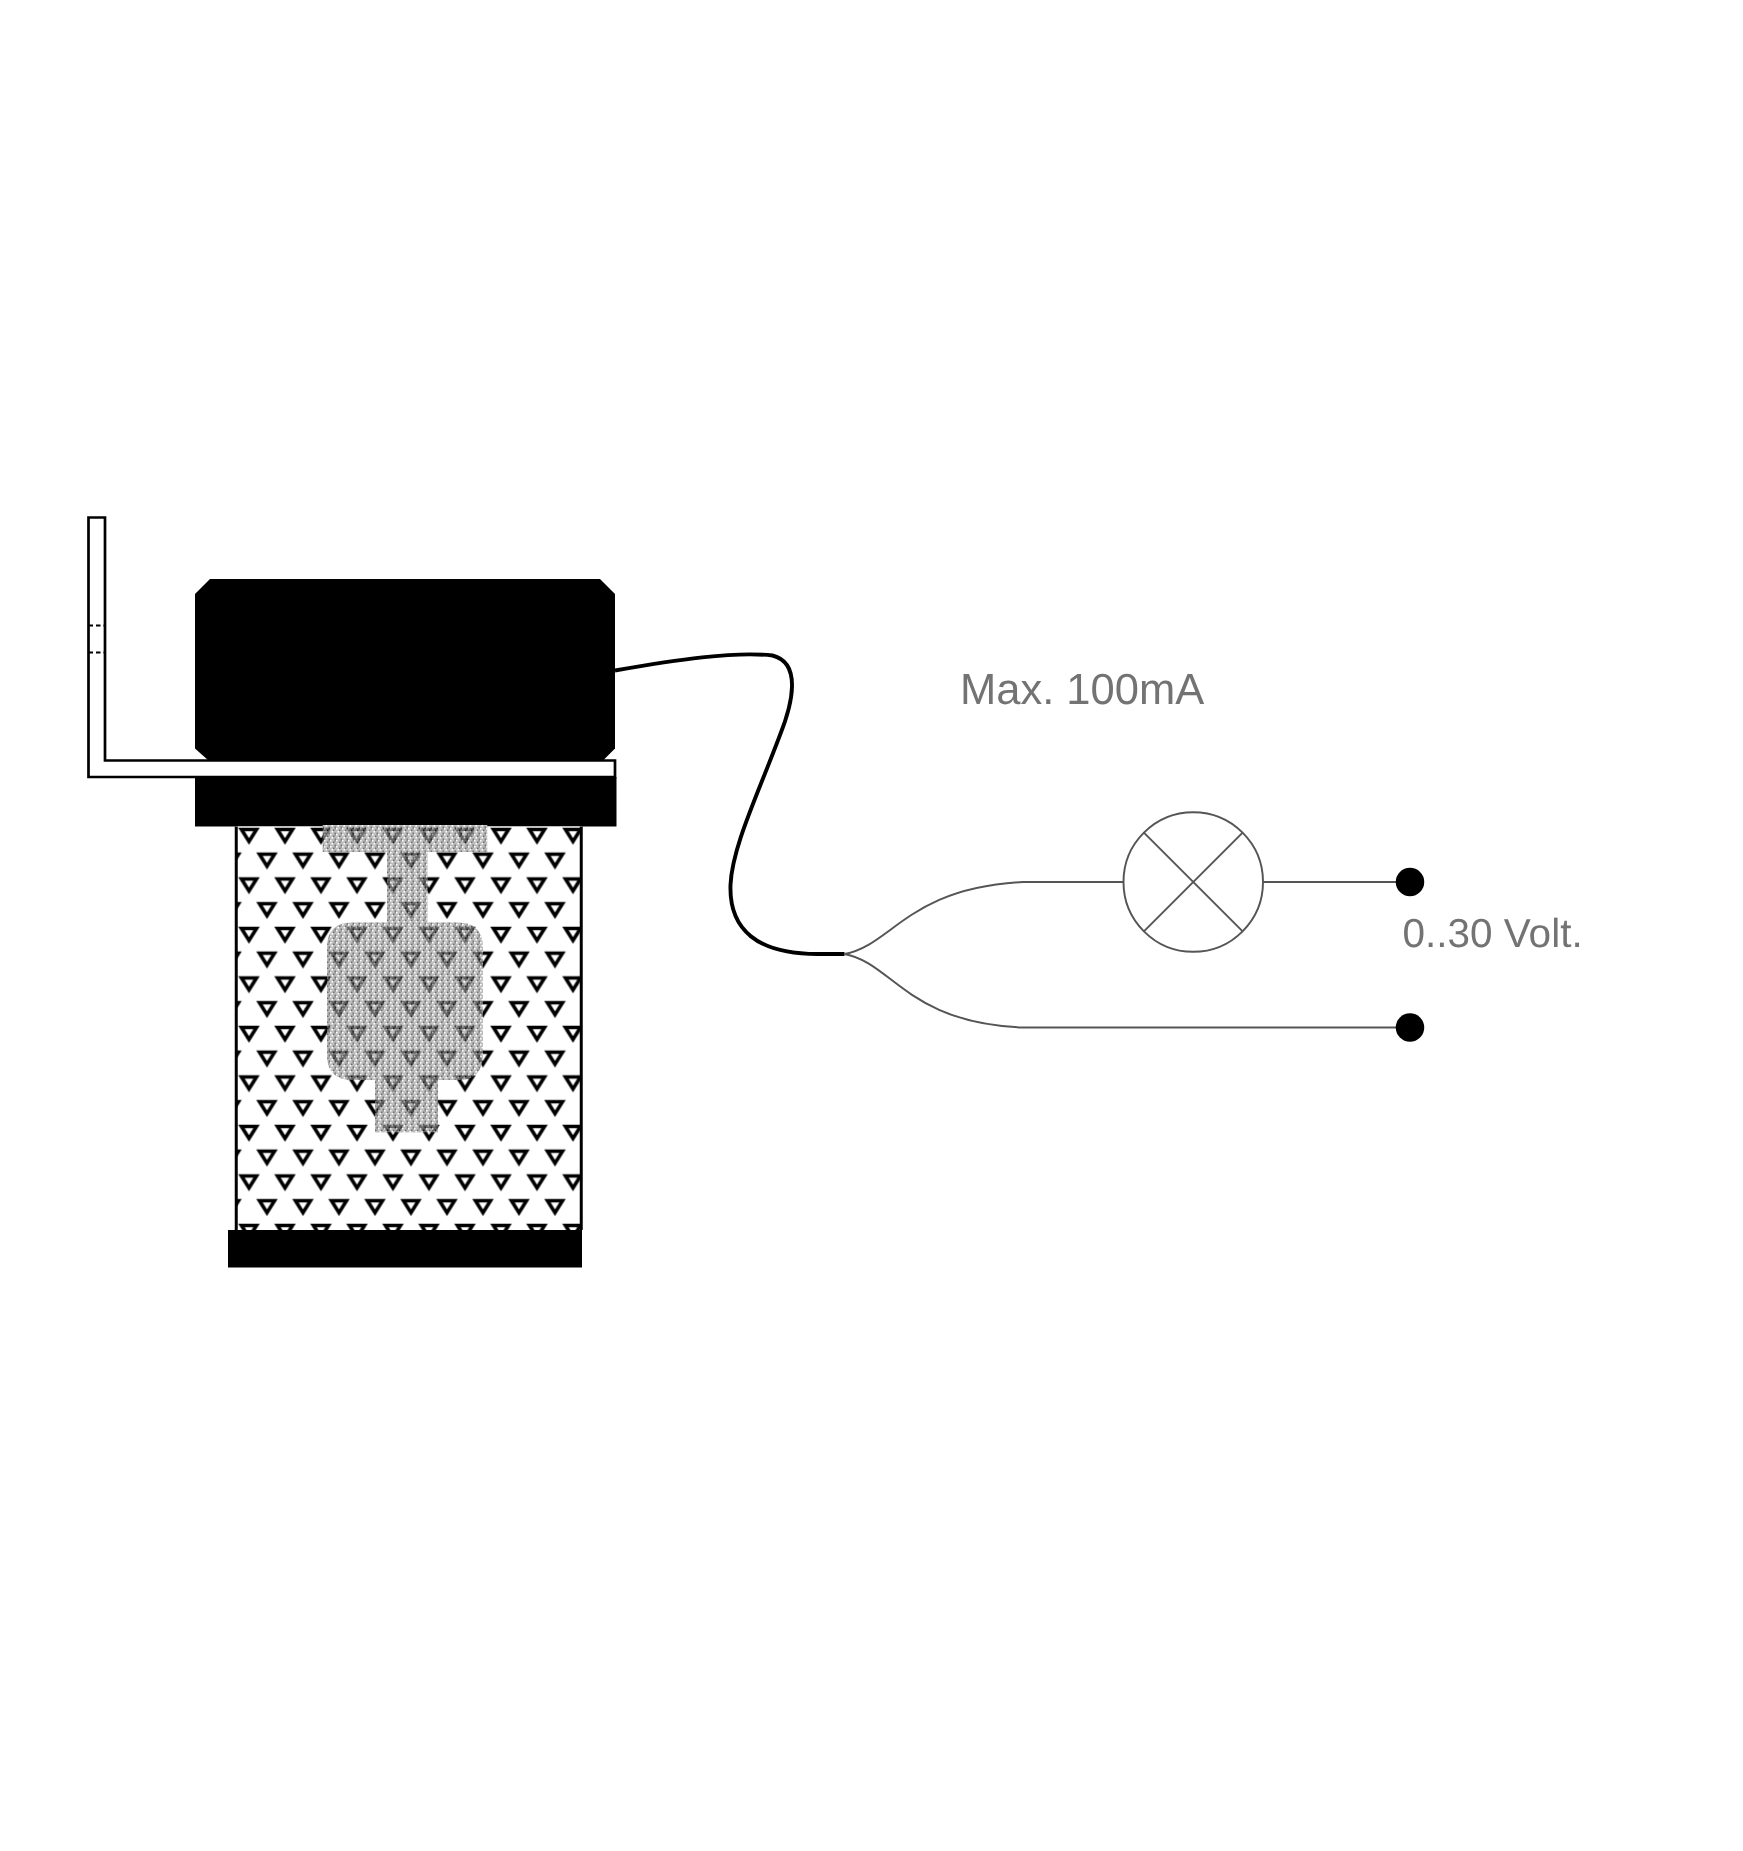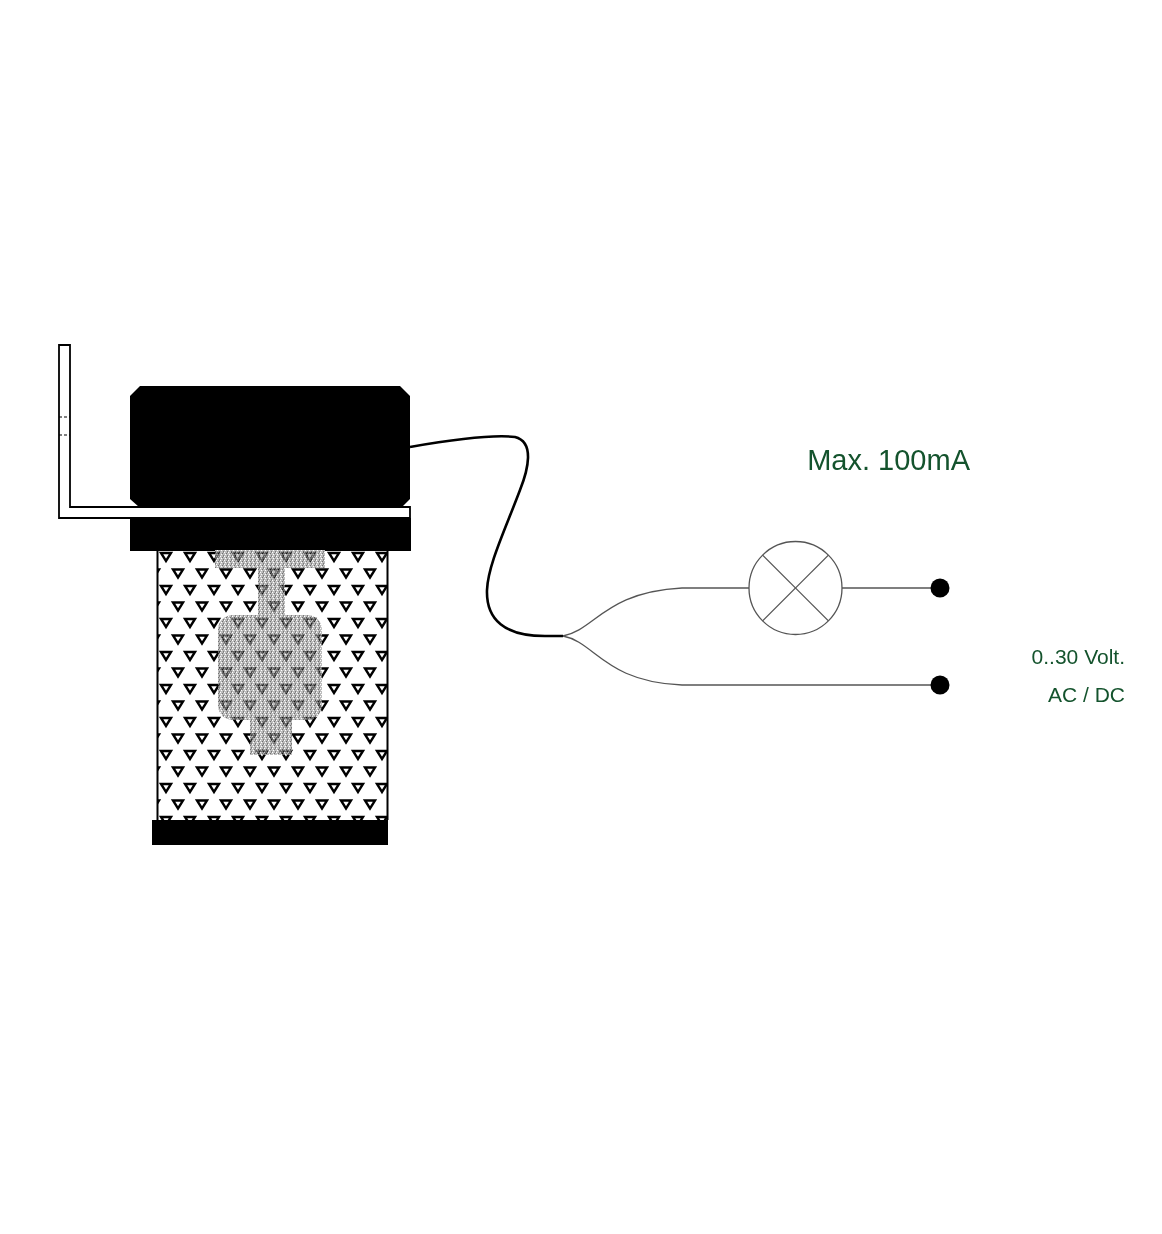--- a/index.html
+++ b/index.html
@@ -1,28 +1,28 @@
 <!DOCTYPE html>
 <html><head>
   <meta charset="utf-8">
   <style>
     html, body { margin: 0; padding: 0; background: #ffffff; }
     body { width: 1162px; height: 1234px; position: relative; overflow: hidden; }
     #diagram { position: absolute; left: 0; top: 0; width: 1162px; height: 1234px; }
     .label {
       position: absolute;
       font-family: "Liberation Sans", sans-serif;
-      color: #14532d;
-      text-align: right;
+      color: #737373;
+      text-align: left;
       white-space: nowrap;
       line-height: 1;
     }
     .label-spec { left: 640px; top: 440px; width: 330px; font-size: 29px; }
     .label-spec div { height: 40px; line-height: 40px; }
-    .label-voltage { left: 935px; top: 638px; width: 190px; font-size: 21px; }
+    .label-voltage { left: 935px; top: 603px; width: 190px; font-size: 27px; }
     .label-voltage div { height: 38px; line-height: 38px; }
   </style>
 </head>
 <body>
 
 <svg id="diagram" width="1162" height="1234" viewBox="0 0 1162 1234" xmlns="http://www.w3.org/2000/svg">
   <defs>
     <pattern id="tri-pattern" x="157" y="550" width="24" height="33" patternUnits="userSpaceOnUse">
       <rect width="24" height="33" fill="#ffffff"></rect>
       <path d="M4 3 L14 3 L9 11 Z" fill="none" stroke="#000" stroke-width="2.4"></path>
@@ -84,14 +84,13 @@
   <circle cx="940" cy="588" r="9.5" fill="#000"></circle>
   <circle cx="940" cy="685" r="9.5" fill="#000"></circle>
 </svg>
 
 <div class="label label-spec">
   <div>Max. 100mA</div>
 </div>
 
 <div class="label label-voltage">
   <div>0..30 Volt.</div>
-  <div>AC / DC</div>
 </div>
 
 </body></html>

